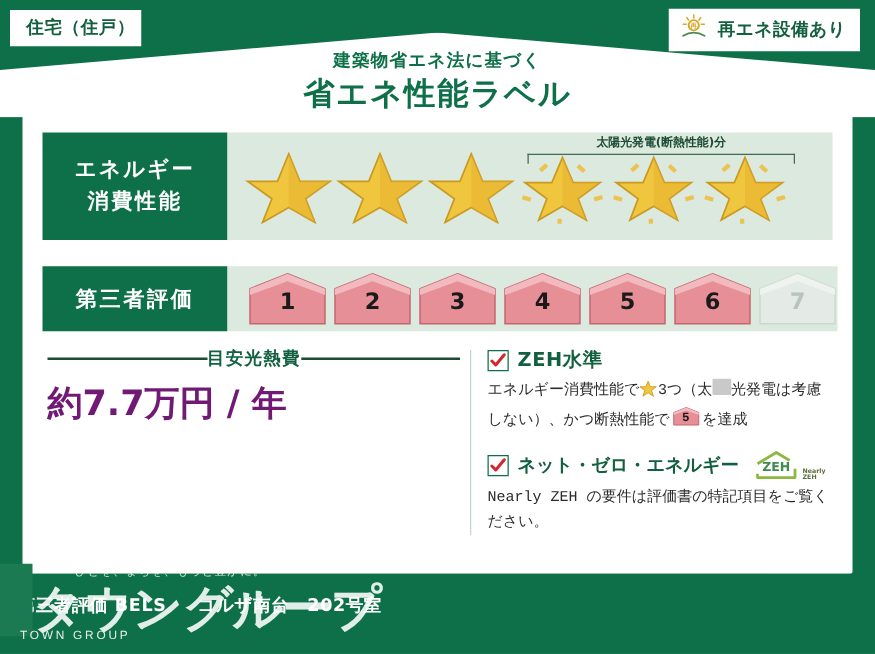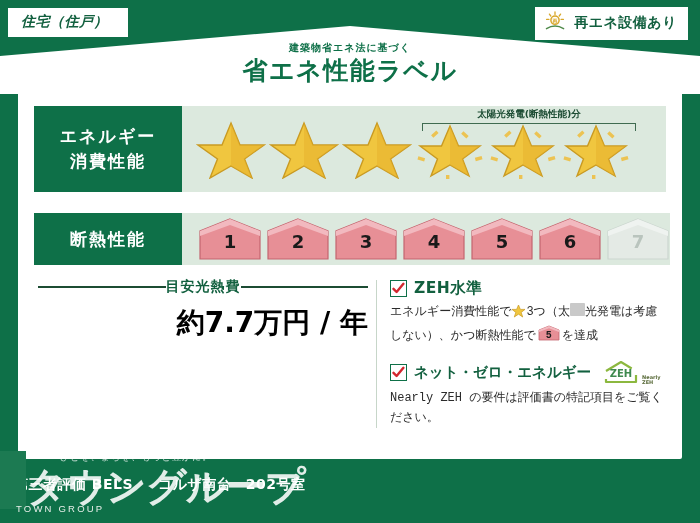--- a/index.html
+++ b/index.html
@@ -39,39 +39,38 @@
     background: #ffffff;
     clip-path: polygon(0 100%, 0 30px, 350px 0, 700px 30px, 700px 100%);
     z-index: 1;
   }
 
   .title-block {
     position: absolute; left: 0; top: 42px; width: 700px;
     text-align: center; z-index: 3;
   }
   .title-sub {
-    font-size: 10px; font-weight: bold; color: #0e7048;
+    font-size: 14px; font-weight: bold; color: #0e7048;
     letter-spacing: 1px; line-height: 1.1;
     font-family: "DejaVu Sans", sans-serif;
   }
   .title-main {
     font-size: 25px; font-weight: bold; color: #0e7048;
     letter-spacing: 1.5px; line-height: 1.25; margin-top: 2px;
     font-family: "DejaVu Sans", sans-serif;
   }
 
   
   .type-badge {
     position: absolute; left: 8px; top: 8px;
     background: #ffffff;
-    padding: 5px 20px 6px 13px;
+    padding: 5px 5px 6px 13px;
     font-size: 14px; font-weight: bold; color: #12603f;
     letter-spacing: 0.5px; z-index: 6;
     font-family: "DejaVu Sans", sans-serif;
-    font-style: italic;
   }
 
   
   .solar-badge {
     position: absolute; right: 12px; top: 7px;
     background: #ffffff;
     padding: 4px 11px 5px 9px;
     display: flex; align-items: center; gap: 6px;
     z-index: 6;
   }
@@ -157,22 +156,22 @@
     display: flex; align-items: center; gap: 0;
     justify-content: center;
   }
   .cost-head .rule { flex: 1 1 auto; height: 1.5px; background: #1c4c33; }
   .cost-head .ttl {
     font-size: 14px; font-weight: bold; color: #12603f;
     letter-spacing: 1px; white-space: nowrap;
     font-family: "DejaVu Sans", sans-serif;
   }
   .cost-value {
-    text-align: right; margin-top: 8px;
-    font-size: 28px; font-weight: bold; color: #000000;
+    text-align: left; margin-top: 8px;
+    font-size: 28px; font-weight: bold; color: #701a75;
     letter-spacing: 0px;
     font-family: "DejaVu Sans", sans-serif;
   }
   .cost-note {
     margin-top: 14px;
     font-size: 12px; color: #2b2b2b; line-height: 1.65;
     letter-spacing: 0px;
     font-family: "DejaVu Sans", sans-serif;
   }
 
@@ -394,21 +393,21 @@
               </g>
               <polygon points="35,9 43.5,29 65,29 47.5,42 54,59 35,48 16,59 22.5,42 5,29 26.5,29" fill="#f0c63f" stroke="#c99a22" stroke-width="1.4"></polygon>
               <polygon points="35,9 43.5,29 65,29 47.5,42 54,59 35,48" fill="#e8b22e" opacity="0.55"></polygon>
             </svg>
           </div>
         </div>
       </div>
     </div>
 
     <div class="perf-row" id="row-insul">
-      <div class="perf-label">断熱性能</div>
+      <div class="perf-label">第三者評価</div>
       <div class="perf-body">
         <div class="houses">
           <div class="house">
             <svg width="64" height="44" viewBox="0 0 64 44">
               <polygon points="32,2 62,14 62,42 2,42 2,14" fill="#e78f96" stroke="#c4656f" stroke-width="1.2"></polygon>
               <polygon points="32,2 62,14 62,19 32,8 2,19 2,14" fill="#f2b9bf"></polygon>
             </svg>
             <div class="num">1</div>
           </div>
           <div class="house">

